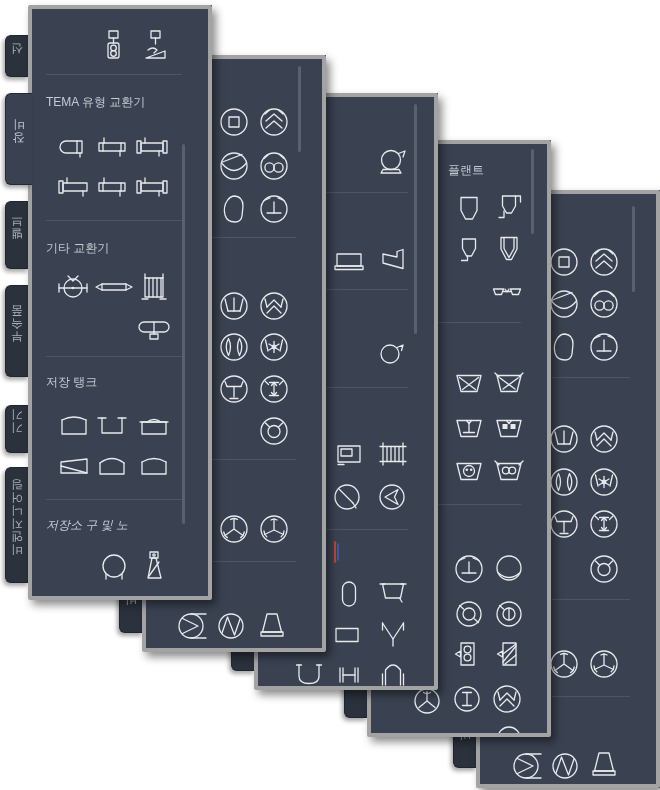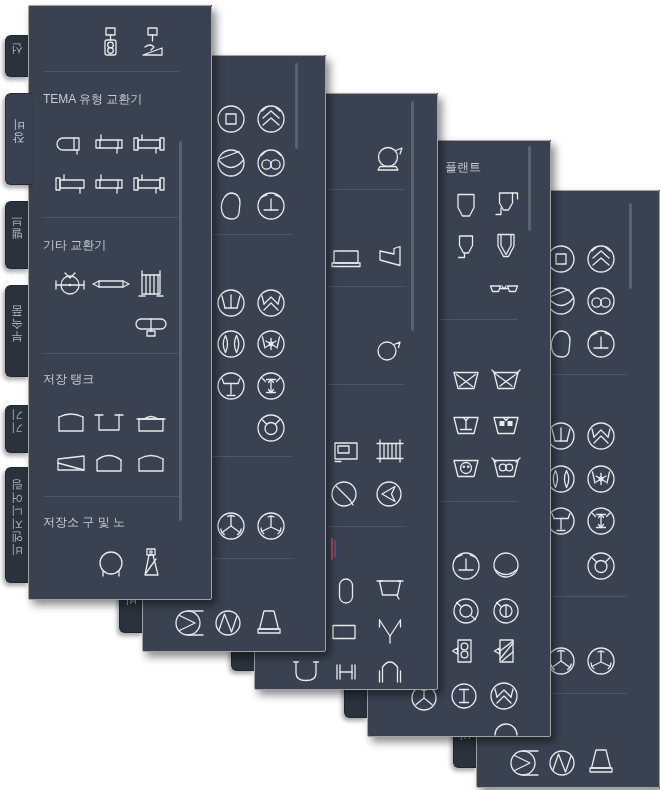--- a/index.html
+++ b/index.html
@@ -3,21 +3,21 @@
 <meta charset="utf-8">
 <style>
   html,body{margin:0;padding:0;}
   #page{
     position:relative;width:660px;height:790px;overflow:hidden;
     background:#ffffff;font-family:"Liberation Sans", sans-serif;
   }
   .palette{position:absolute;}
   .pbody{
     position:absolute;left:0;top:0;right:0;bottom:0;
-    background:#3a4251;border:1px solid #a3a3a3;border-radius:2px;
+    background:#3a4251;border:4px solid #a3a3a3;border-radius:2px;
     box-shadow:4px 5px 8px rgba(0,0,0,0.45);
     overflow:hidden;box-sizing:border-box;z-index:2;
   }
   .tab{
     position:absolute;left:-23px;width:24px;
     background:#2b323d;border:1px solid #20262f;border-right:none;
     border-radius:6px 0 0 6px;
     box-shadow:-2px 3px 4px rgba(0,0,0,0.35);
     display:flex;align-items:center;justify-content:center;
     z-index:1;box-sizing:border-box;
@@ -74,21 +74,21 @@
         <span class="vtext">비엔지니어링</span>
       </div>
       <div class="pbody">
         <div class="sep" style="top: 65px;"></div>
         <div class="sep" style="top: 211px;"></div>
         <div class="sep" style="top: 347px;"></div>
         <div class="sep" style="top: 490px;"></div>
         <div class="sec-header" style="left: 14px; top: 85px;">TEMA 유형 교환기</div>
         <div class="sec-header" style="left: 14px; top: 231px;">기타 교환기</div>
         <div class="sec-header" style="left: 14px; top: 365px;">저장 탱크</div>
-        <div class="sec-header" style="left: 14px; top: 508px;">저장소 구 및 노</div>
+        <div class="sec-header" style="left: 14px; top: 508px; font-style: italic;">저장소 구 및 노</div>
         <div class="icon" style="left: 62px; top: 17px;">
           <svg viewBox="0 0 40 40">
             <rect x="15" y="5" width="9" height="7"></rect>
             <line x1="19.5" y1="12" x2="19.5" y2="17"></line>
             <rect x="14" y="17" width="11" height="15" rx="2"></rect>
             <circle cx="19.5" cy="22" r="2.8"></circle>
             <circle cx="19.5" cy="27.5" r="2.8"></circle>
           </svg>
         </div>
         <div class="icon" style="left: 104px; top: 17px;">

